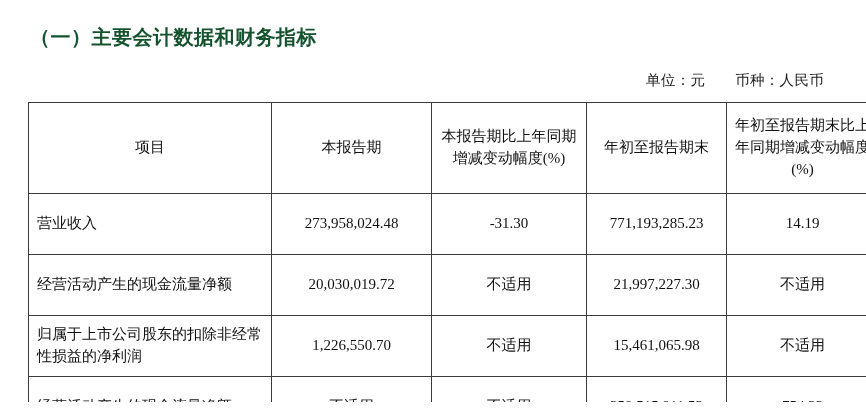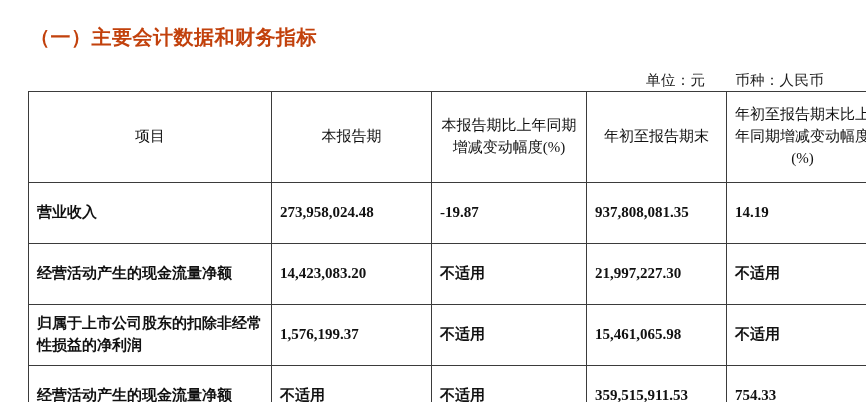--- a/index.html
+++ b/index.html
@@ -19,26 +19,26 @@
     width: 866px;
     height: 418px;
     box-sizing: border-box;
     padding: 18px 28px 0 28px;
   }
   .section-title {
     font-size: 20px;
     font-weight: 600;
     letter-spacing: 0.5px;
     margin: 6px 0 0 2px;
-    color: #c2410c;
+    color: #14532d;
   }
   .unit-line {
     text-align: right;
     font-size: 14.5px;
-    margin: 20px 14px 1px 0;
+    margin: 20px 14px 12px 0;
     color: #1a1a1a;
     letter-spacing: 0.3px;
   }
   .unit-line .gap {
     display: inline-block;
     width: 22px;
   }
   table.fin {
     border-collapse: collapse;
     width: 810px;
@@ -46,38 +46,38 @@
     table-layout: fixed;
   }
   table.fin th,
   table.fin td {
     border: 1px solid #3b3b3b;
     padding: 7px 8px;
     font-size: 15px;
     line-height: 1.45;
     vertical-align: middle;
     color: #111111;
-    font-weight: bold;
   }
   table.fin thead th {
     text-align: center;
     font-weight: normal;
     height: 76px;
   }
   col.c0 { width: 243px; }
   col.c1 { width: 160px; }
   col.c2 { width: 155px; }
   col.c3 { width: 140px; }
   col.c4 { width: 152px; }
   td.label {
     text-align: left;
     padding-left: 10px;
     height: 46px;
   }
   td.num {
+    text-align: center;
   }
   .bottom-fade {
     position: absolute;
     left: 0;
     right: 0;
     bottom: 0;
     height: 16px;
     background: #ffffff;
   }
 </style>
@@ -108,34 +108,34 @@
         <th>本报告期</th>
         <th>本报告期比上年同期增减变动幅度(%)</th>
         <th>年初至报告期末</th>
         <th>年初至报告期末比上年同期增减变动幅度(%)</th>
       </tr>
     </thead>
     <tbody>
       <tr>
         <td class="label">营业收入</td>
         <td class="num">273,958,024.48</td>
-        <td class="num">-19.87</td>
-        <td class="num">937,808,081.35</td>
+        <td class="num">-31.30</td>
+        <td class="num">771,193,285.23</td>
         <td class="num">14.19</td>
       </tr>
       <tr>
         <td class="label">经营活动产生的现金流量净额</td>
-        <td class="num">14,423,083.20</td>
+        <td class="num">20,030,019.72</td>
         <td class="num">不适用</td>
         <td class="num">21,997,227.30</td>
         <td class="num">不适用</td>
       </tr>
       <tr>
         <td class="label">归属于上市公司股东的扣除非经常性损益的净利润</td>
-        <td class="num">1,576,199.37</td>
+        <td class="num">1,226,550.70</td>
         <td class="num">不适用</td>
         <td class="num">15,461,065.98</td>
         <td class="num">不适用</td>
       </tr>
       <tr>
         <td class="label">经营活动产生的现金流量净额</td>
         <td class="num">不适用</td>
         <td class="num">不适用</td>
         <td class="num">359,515,911.53</td>
         <td class="num">754.33</td>

